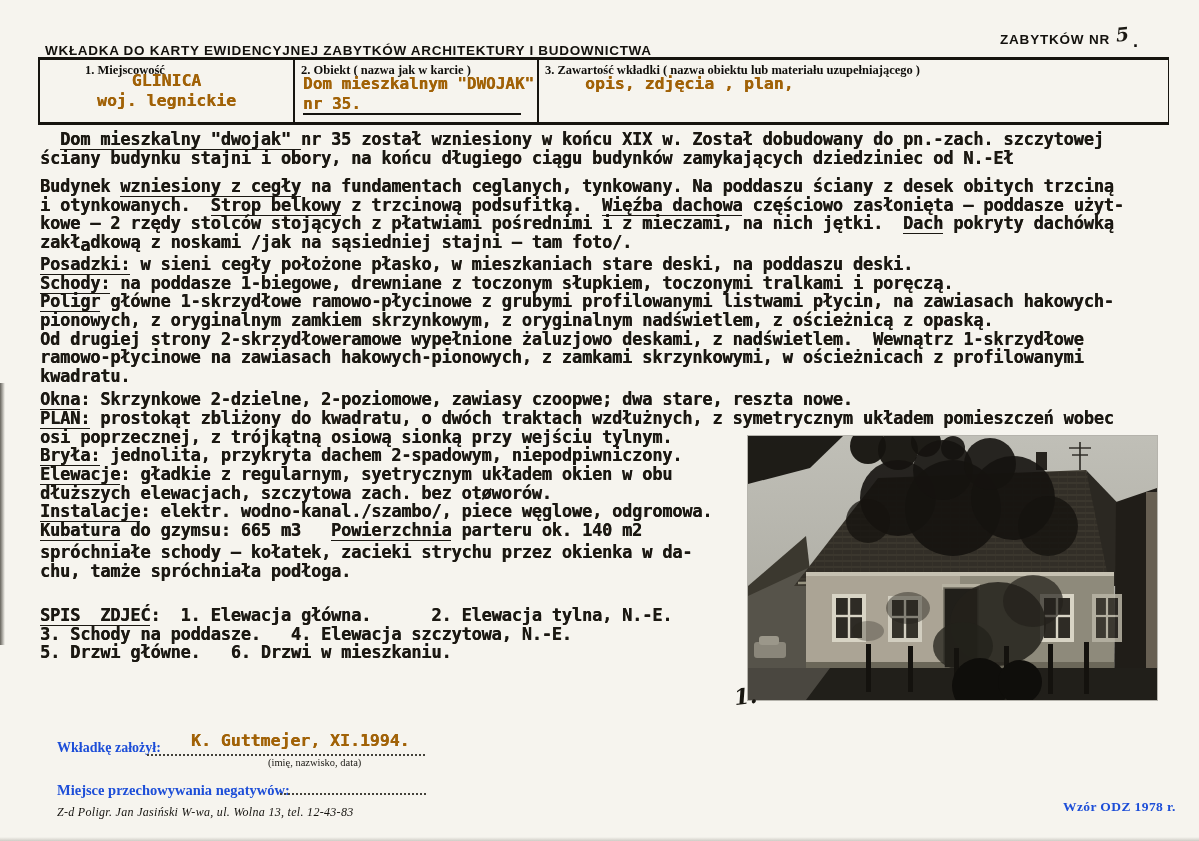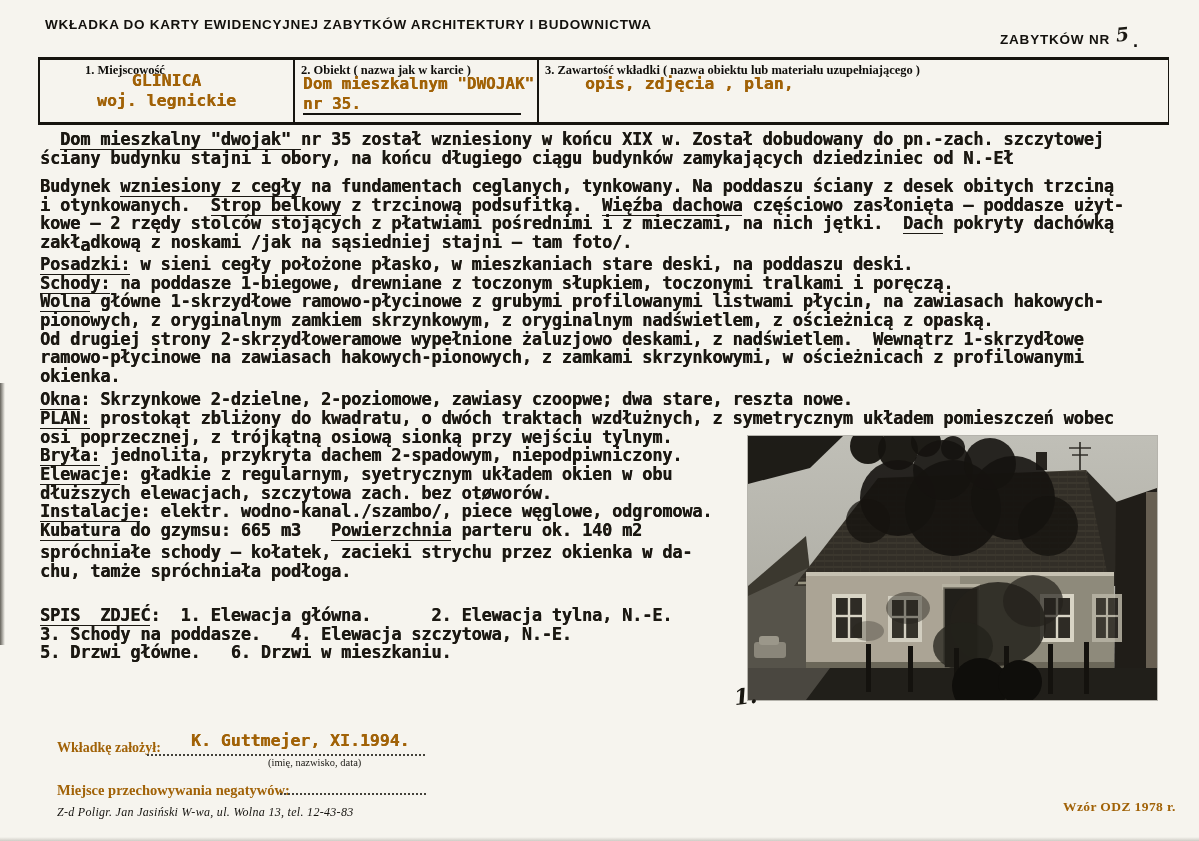--- a/index.html
+++ b/index.html
@@ -9,21 +9,21 @@
     font-family:"Liberation Sans",sans-serif;
     color:#17150f;
   }
   
   .edge-shadow-left{position:absolute;left:0;top:383px;width:5px;height:262px;
     background:linear-gradient(to right,rgba(52,49,42,.75),rgba(52,49,42,0));}
   .edge-shadow-bottom{position:absolute;left:0;bottom:0;width:100%;height:4px;
     background:linear-gradient(to top,rgba(90,87,78,.25),rgba(90,87,78,0));}
 
   
-  .page-title{position:absolute;left:45px;top:17px;
+  .page-title{position:absolute;left:45px;top:43px;
     font-size:13.5px;font-weight:bold;letter-spacing:.7px;color:#13110d;}
   .attachment{position:absolute;left:1000px;top:26px;font-size:13.5px;font-weight:bold;
     letter-spacing:.8px;color:#13110d;white-space:nowrap;}
   .attachment .hand-number{display:inline-block;font-family:"DejaVu Serif",serif;
     font-style:italic;font-weight:bold;font-size:19px;transform:rotate(-6deg) translateY(-3px);
     margin-left:6px;color:#1c1a14;}
   .attachment .hand-dot{display:inline-block;font-size:18px;font-weight:bold;
     transform:translateY(3px);margin-left:3px;}
 
   
@@ -60,21 +60,21 @@
 
   
   .photo{position:absolute;left:748px;top:436px;width:409px;height:264px;
     background:#a9a8a0;box-shadow:0 0 0 1px rgba(60,58,50,.35);}
   .photo svg{display:block;width:100%;height:100%;}
   .fig-number{position:absolute;left:734px;top:683px;
     font-family:"DejaVu Serif",serif;font-style:italic;font-weight:bold;font-size:22px;
     transform:rotate(-7deg);color:#17150f;}
 
   
-  .serif-b{font-family:"Liberation Serif",serif;font-weight:bold;color:#a16207;}
+  .serif-b{font-family:"Liberation Serif",serif;font-weight:bold;color:#1d4ed8;}
   .founder-label{position:absolute;left:57px;top:740px;font-size:14px;}
   .founder-dots{position:absolute;left:147px;top:735px;width:278px;height:19px;
     border-bottom:2px dotted #43413a;}
   .founder-value{position:absolute;left:155px;top:731px;font-size:16.5px;white-space:pre;padding-left:36px;}
   .founder-hint{position:absolute;left:268px;top:757px;
     font-family:"Liberation Serif",serif;font-size:10.5px;color:#1b1914;}
   .negatives-label{position:absolute;left:57px;top:782px;font-size:14.5px;}
   .negatives-dots{position:absolute;left:280px;top:777px;width:146px;height:16px;
     border-bottom:2px dotted #43413a;}
   .printer-line{position:absolute;left:57px;top:805px;
@@ -117,25 +117,25 @@
     </div>
     <div class="para p2">
       <div class="tline"><span>Budynek </span><span class="u">wzniesiony z cegły</span><span> na fundamentach ceglanych, tynkowany. Na poddaszu ściany z desek obitych trzciną</span></div>
       <div class="tline"><span>i otynkowanych.  </span><span class="u">Strop belkowy</span><span> z trzcinową podsufitką.  </span><span class="u">Więźba dachowa</span><span> częściowo zasłonięta – poddasze użyt-</span></div>
       <div class="tline"><span>kowe – 2 rzędy stolców stojących z płatwiami pośrednimi i z mieczami, na nich jętki.  </span><span class="u">Dach</span><span> pokryty dachówką</span></div>
       <div class="tline"><span>zakł</span><span class="low">a</span><span>dkową z noskami /jak na sąsiedniej stajni – tam foto/.</span></div>
     </div>
     <div class="para p3">
       <div class="tline"><span class="u">Posadzki:</span><span> w sieni cegły położone płasko, w mieszkaniach stare deski, na poddaszu deski.</span></div>
       <div class="tline"><span class="u">Schody:</span><span> na poddasze 1-biegowe, drewniane z toczonym słupkiem, toczonymi tralkami i poręczą.</span></div>
-      <div class="tline"><span class="u">Wolna</span><span> główne 1-skrzydłowe ramowo-płycinowe z grubymi profilowanymi listwami płycin, na zawiasach hakowych-</span></div>
+      <div class="tline"><span class="u">Poligr</span><span> główne 1-skrzydłowe ramowo-płycinowe z grubymi profilowanymi listwami płycin, na zawiasach hakowych-</span></div>
       <div class="tline"><span>pionowych, z oryginalnym zamkiem skrzynkowym, z oryginalnym nadświetlem, z ościeżnicą z opaską.</span></div>
       <div class="tline"><span>Od drugiej strony 2-skrzydłoweramowe wypełnione żaluzjowo deskami, z nadświetlem.  Wewnątrz 1-skrzydłowe</span></div>
       <div class="tline"><span>ramowo-płycinowe na zawiasach hakowych-pionowych, z zamkami skrzynkowymi, w ościeżnicach z profilowanymi</span></div>
-      <div class="tline"><span>okienka.</span></div>
+      <div class="tline"><span>kwadratu.</span></div>
     </div>
     <div class="para p4">
       <div class="tline"><span class="u">Okna</span><span>: Skrzynkowe 2-dzielne, 2-poziomowe, zawiasy czoopwe; dwa stare, reszta nowe.</span></div>
     </div>
     <div class="para p5">
       <div class="tline"><span class="u">PLAN:</span><span> prostokąt zbliżony do kwadratu, o dwóch traktach wzdłużnych, z symetrycznym układem pomieszczeń wobec</span></div>
       <div class="tline"><span>osi poprzecznej, z trójkątną osiową sionką przy wejściu tylnym.</span></div>
       <div class="tline"><span class="u">Bryła:</span><span> jednolita, przykryta dachem 2-spadowym, niepodpiwniczony.</span></div>
       <div class="tline"><span class="u">Elewacje</span><span>: gładkie z regularnym, syetrycznym układem okien w obu</span></div>
       <div class="tline"><span>dłuższych elewacjach, szczytowa zach. bez otøworów.</span></div>

